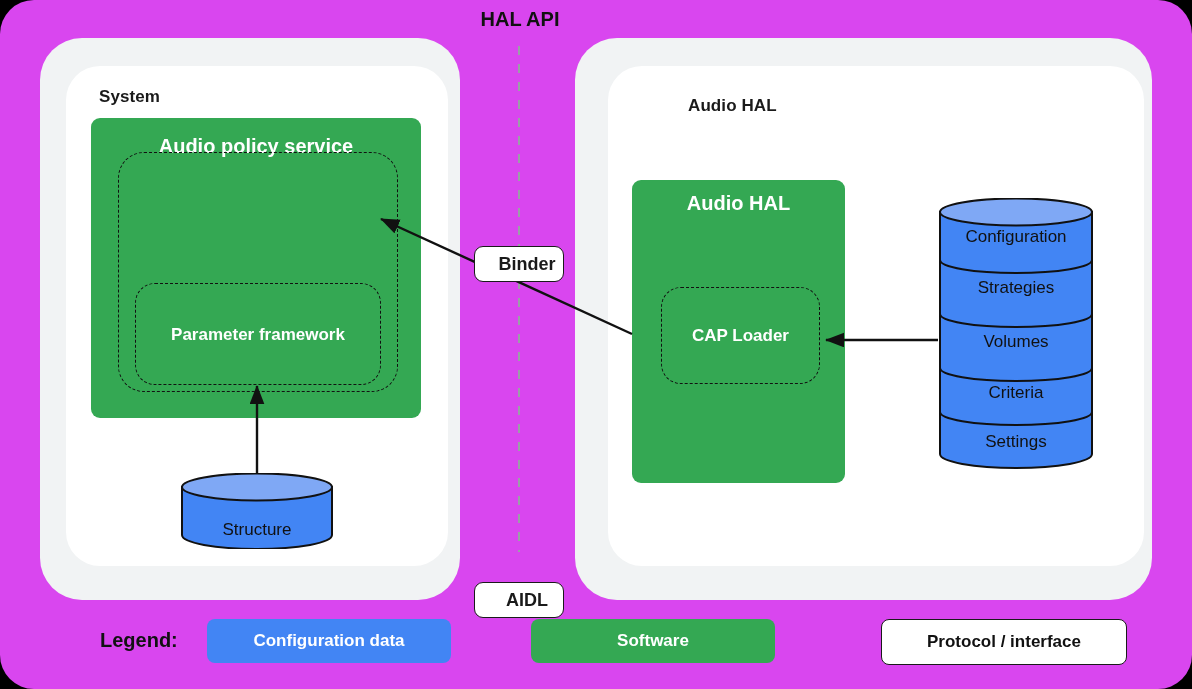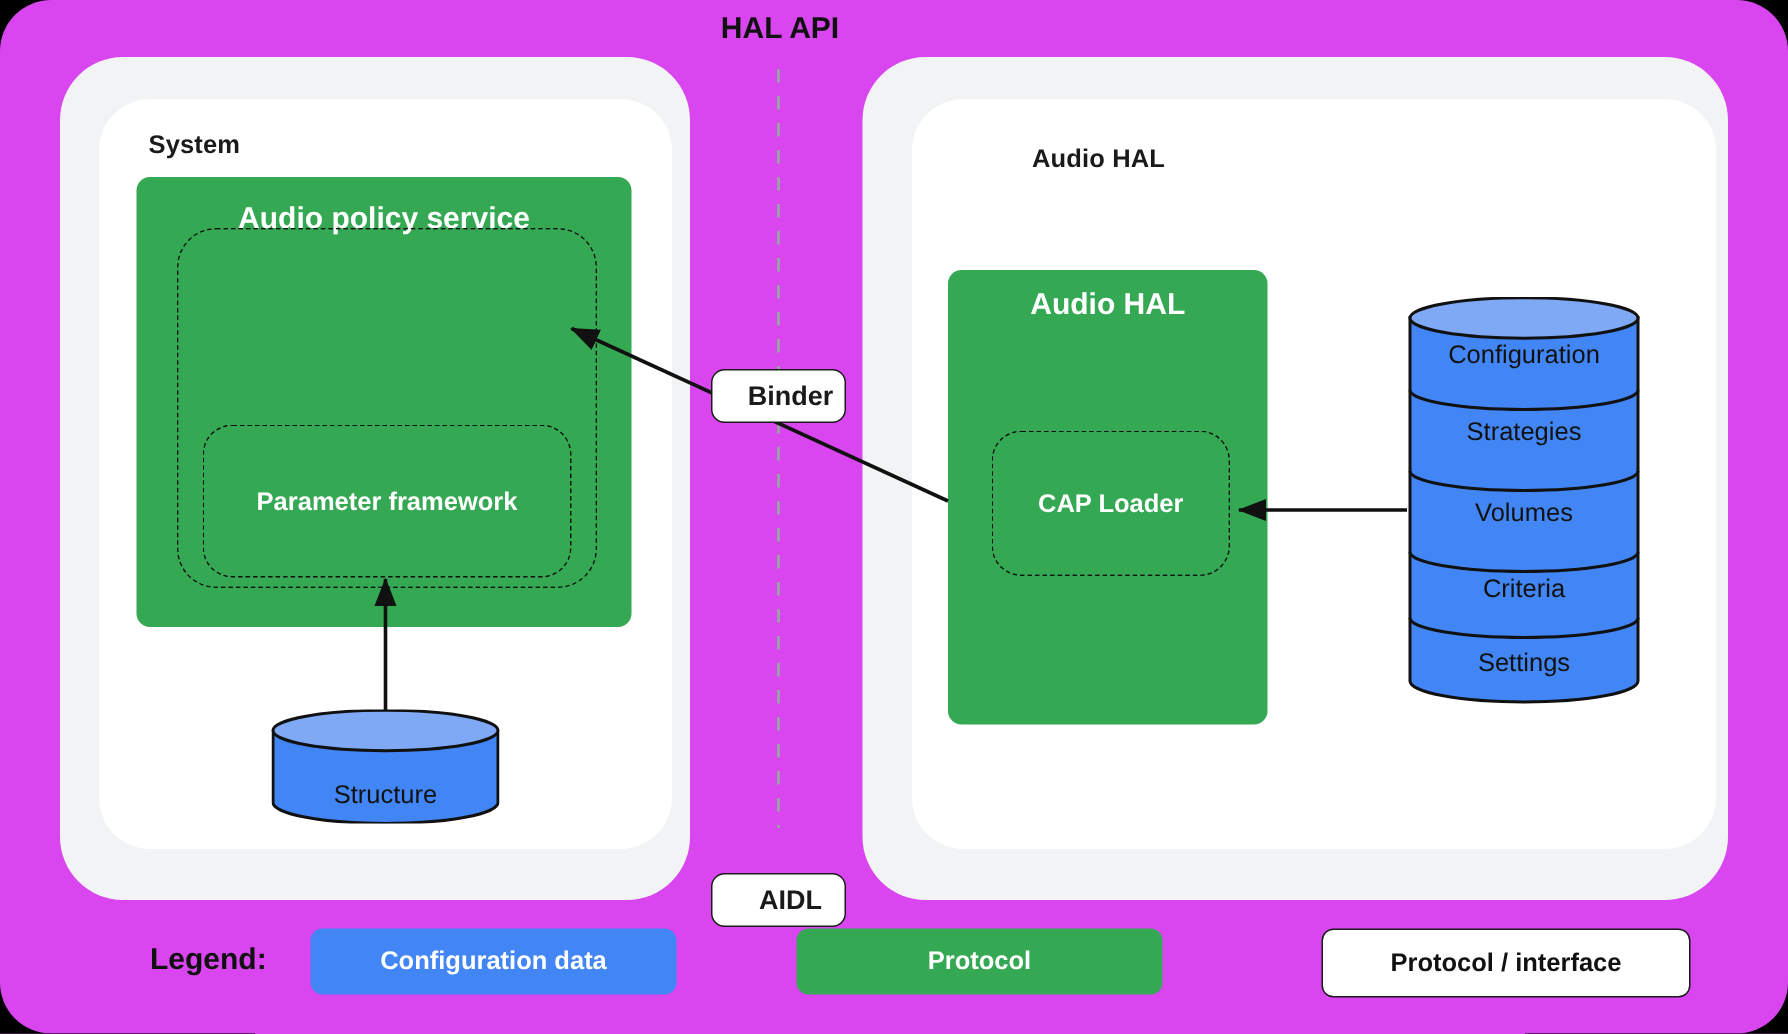--- a/index.html
+++ b/index.html
@@ -234,18 +234,18 @@
 
   <div class="abs pill" style="left:474px; top:246px; width:90px; height:36px;">Binder</div>
 
   <div class="abs pill" style="left:474px; top:555px; width:90px; height:36px;margin-top:27px;">AIDL</div>
 
   <div id="legend">
     <div class="legend-title">Legend:</div>
 
     <div class="legend-chip chip-blue" style="left:207px; width:244px;">Configuration data</div>
 
-    <div class="legend-chip chip-green" style="left:531px; width:244px;">Protocol</div>
+    <div class="legend-chip chip-green" style="left:531px; width:244px;">Software</div>
 
     <div class="legend-chip chip-white" style="left:853px; width:244px;margin-left:28px;">Protocol / interface</div>
   </div>
 
 </div>
 
 </body></html>

